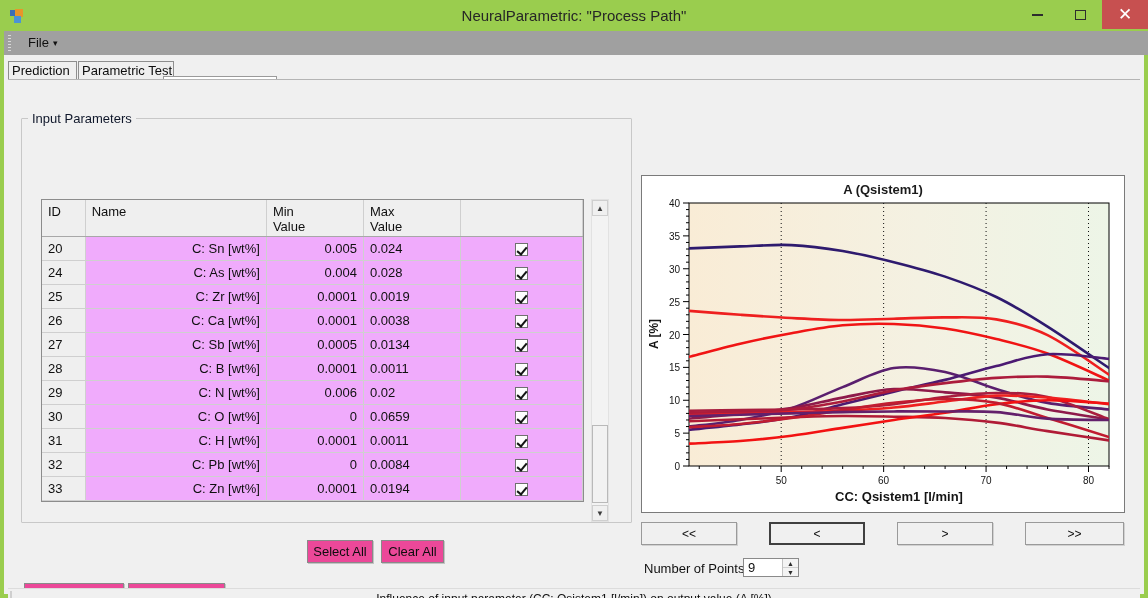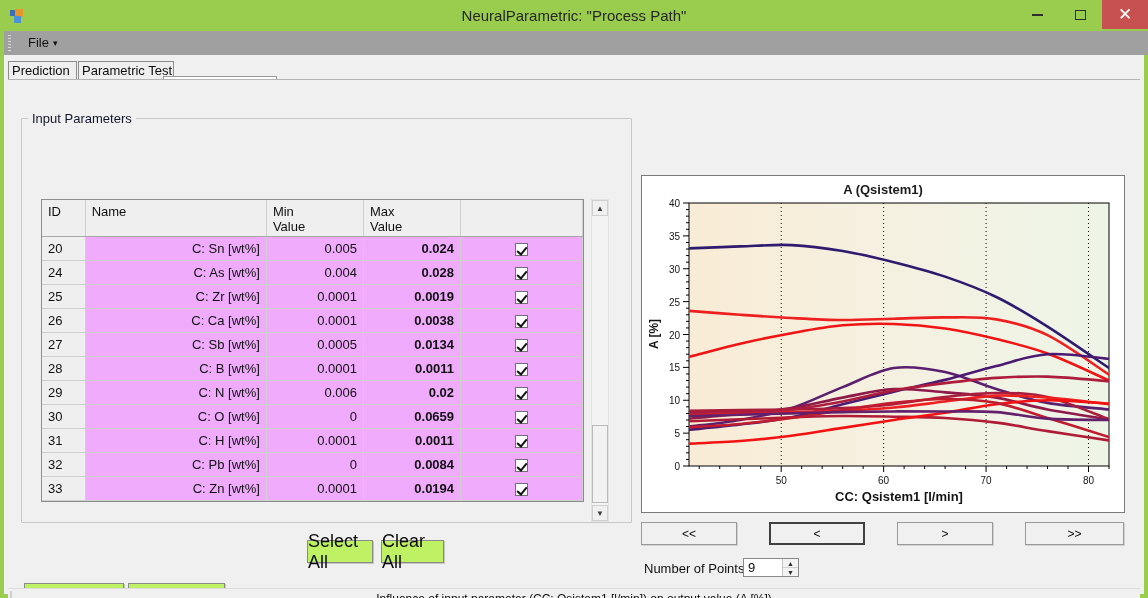--- a/index.html
+++ b/index.html
@@ -98,21 +98,21 @@
   table.gtable td{
     border-right:1px solid #cfcfcf;border-bottom:1px solid #cfcfcf;
     padding:2px 6px;height:24px;box-sizing:border-box;font-size:13px;
   }
   td.c-id{width:40px;background:#efefef;text-align:left;}
   th.c-id{width:40px;}
   td.c-name{width:168px;text-align:right;}
   th.c-name{width:168px;margin-top:7px;}
   td.c-min{width:90px;text-align:right;padding-right:14px;}
   th.c-min{width:90px;}
-  td.c-max{width:90px;text-align:right;padding-right:14px;font-weight:bold;}
+  td.c-max{width:90px;padding-right:14px;}
   th.c-max{width:90px;}
   td.c-chk{width:113px;text-align:center;border-right:none;}
   th.c-chk{width:113px;border-right:none;}
   .cbox{
     display:inline-block;width:13px;height:13px;border:1px solid #707070;
     background:#fdfdfd;position:relative;box-sizing:border-box;vertical-align:middle;
     box-shadow:inset 1px 1px 0 #ffffff;
   }
   .cbox::after{
     content:"";position:absolute;left:3px;top:1px;width:4px;height:8px;
@@ -131,22 +131,22 @@
   }
   .sb-up{top:0;}
   .sb-down{bottom:0;}
   .sb-thumb{
     position:absolute;left:0;top:225px;width:16px;height:78px;
     background:#f2f2f2;border:1px solid #b9b9b9;box-sizing:border-box;
   }
 
   
   .btn{
-    position:absolute;background:#bef264;border:1px solid #8a8a8a;
-    box-sizing:border-box;font-size:18px;color:#0d0d0d;
+    position:absolute;background:#ec4899;border:1px solid #8a8a8a;
+    box-sizing:border-box;font-size:13px;color:#0d0d0d;
     display:flex;align-items:center;justify-content:center;
     box-shadow:1px 1px 0 rgba(0,0,0,0.18);
   }
   #btn-select-all{left:299px;top:460px;width:66px;height:23px;}
   #btn-clear-all{left:373px;top:460px;width:63px;height:23px;}
   #btn-predict{left:16px;top:503px;width:100px;height:45px;}
   #btn-reset{left:120px;top:503px;width:97px;height:45px;}
 
   
   .chartpanel{

